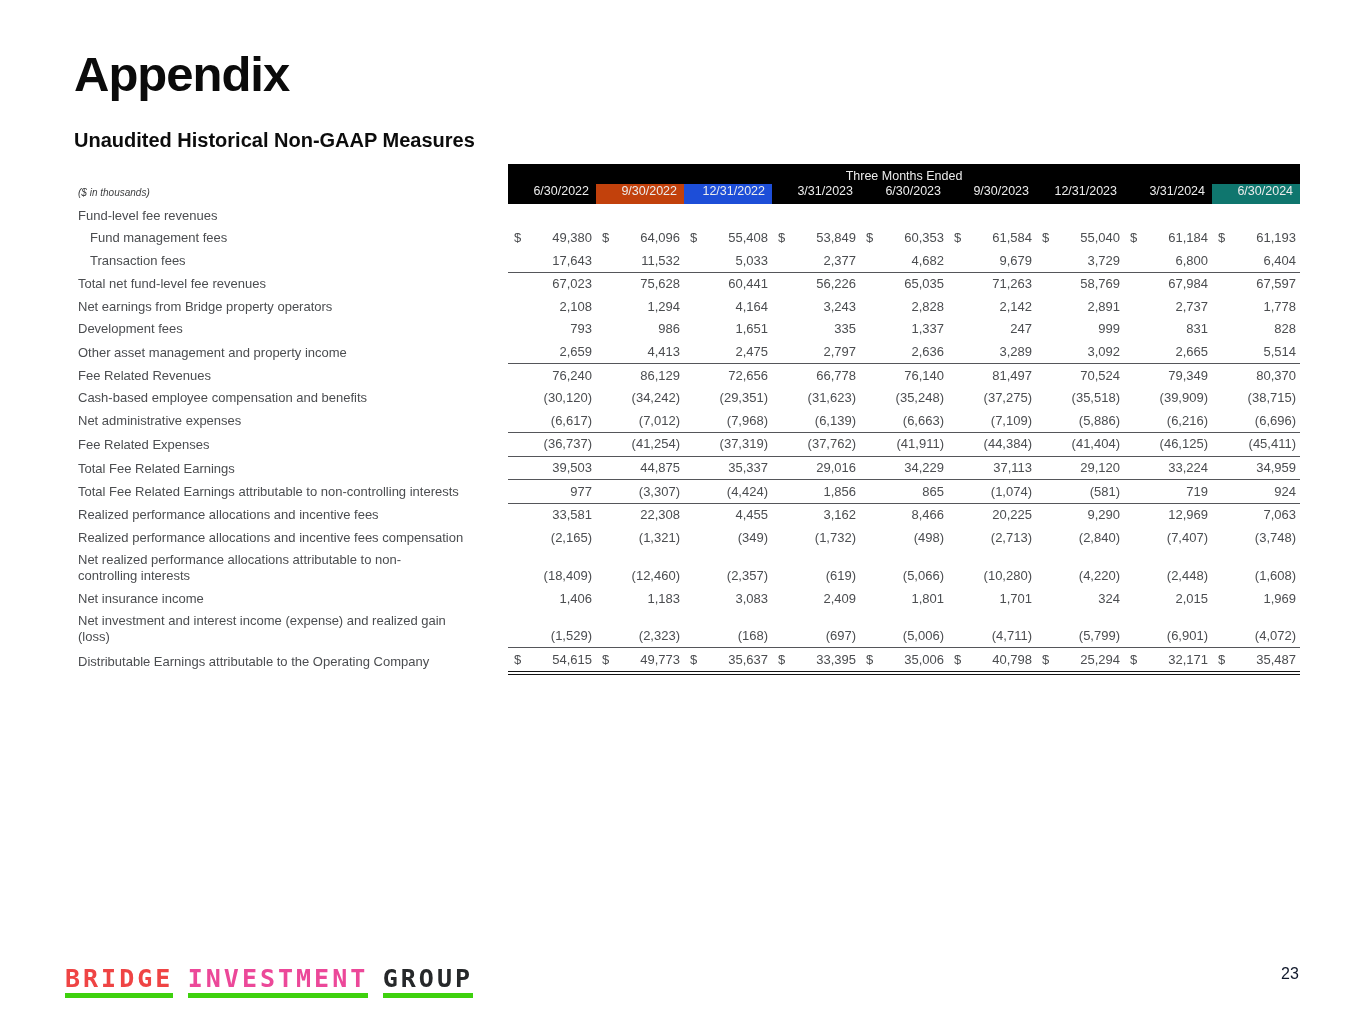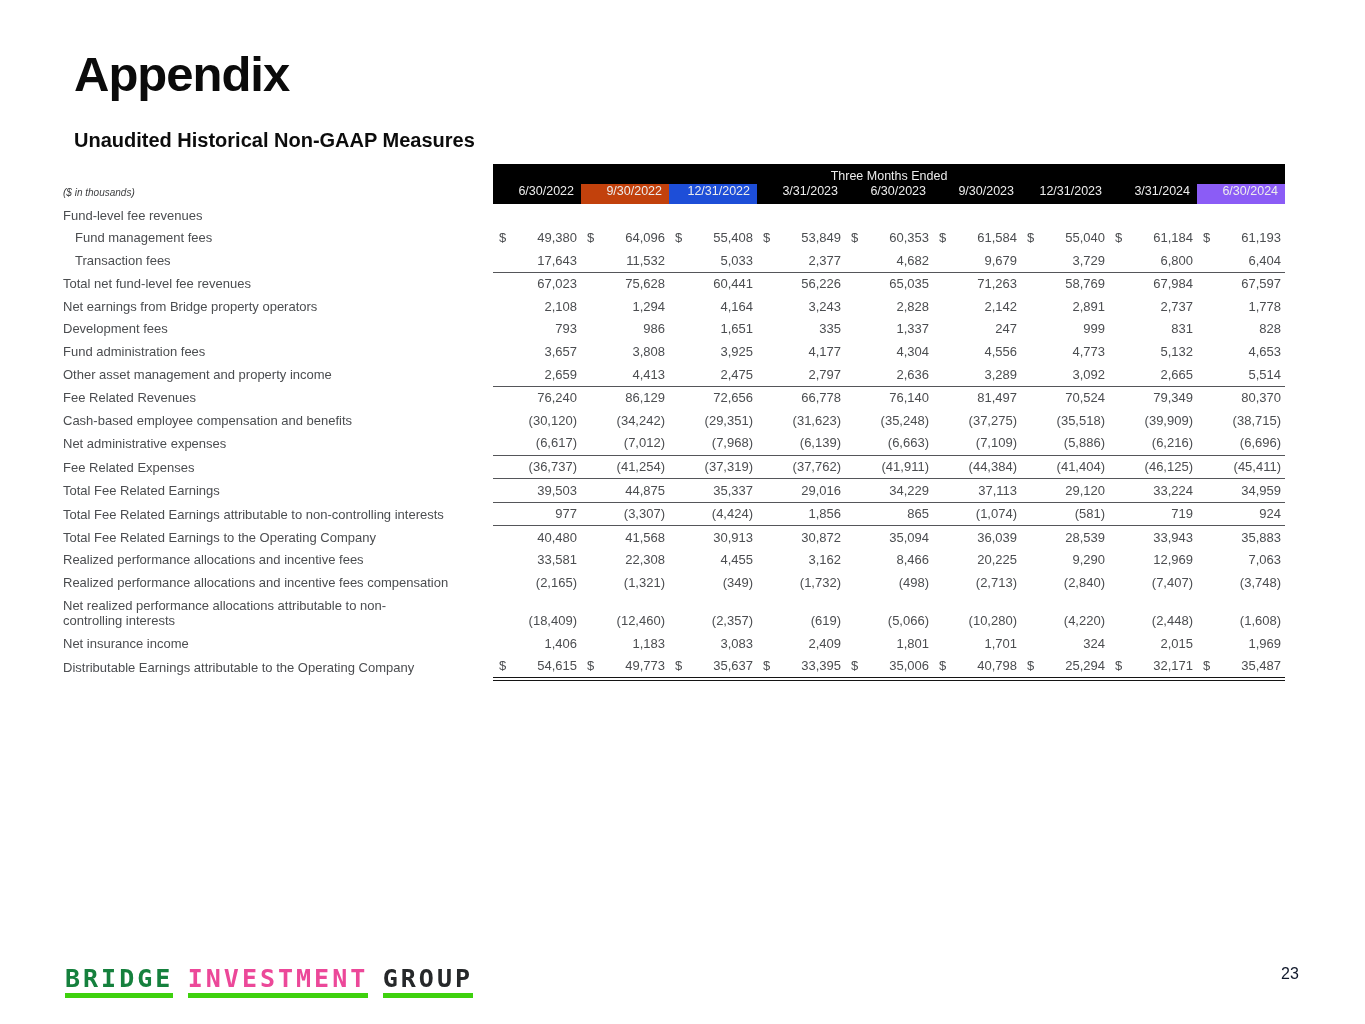--- a/index.html
+++ b/index.html
@@ -10,21 +10,21 @@
   }
   .title {
     position:absolute; left:74px; top:46px; font-size:49px; font-weight:700;
     color:#0b0b0b; letter-spacing:-1px;
   }
   .subtitle {
     position:absolute; left:74px; top:129px; font-size:20px; font-weight:700;
     color:#0c0c0c;
   }
   table.fin {
-    position:absolute; left:62px; top:164px; width:1223px;
+    position:absolute; left:77px; top:164px; width:1223px;
     border-collapse:collapse; table-layout:fixed;
   }
   col.c-lbl { width:431px; }
   col.c-val { width:88px; }
   th.band { background:#000000; color:#ececec; font-weight:400; }
   th.group { text-align:center; font-size:12.5px; padding:5px 0 1px 0; }
   th.date  { text-align:right; font-size:12.5px; padding:0 7px 6px 8px; vertical-align:bottom; white-space:nowrap; }
   th.lbl-h { background:#ffffff; }
   th.units {
     text-align:left; font-style:italic; font-weight:400; font-size:10px;
@@ -81,21 +81,21 @@
       <th class="lbl-h units">($ in thousands)</th>
 
     <th class="band date" style="background-color: rgb(0, 0, 0);">6/30/2022</th>
         <th class="band date" style="background-color: #c2410c;">9/30/2022</th>
         <th class="band date" style="background-color: #1d4ed8;">12/31/2022</th>
         <th class="band date" style="background-color: rgb(0, 0, 0);">3/31/2023</th>
         <th class="band date" style="background-color: rgb(0, 0, 0);">6/30/2023</th>
         <th class="band date" style="background-color: rgb(0, 0, 0);">9/30/2023</th>
         <th class="band date" style="background-color: rgb(0, 0, 0);">12/31/2023</th>
         <th class="band date" style="background-color: rgb(0, 0, 0);">3/31/2024</th>
-        <th class="band date" style="background-color: #8b5cf6;">6/30/2024</th>
+        <th class="band date" style="background-color: #0f766e;">6/30/2024</th>
       </tr>
   </thead>
   <tbody id="table-body">
 
   <tr>
         <td class="lbl">Fund-level fee revenues</td>
         <td class="val"></td>
         <td class="val"></td>
         <td class="val"></td>
         <td class="val"></td>
@@ -158,32 +158,20 @@
         <td class="val">793</td>
         <td class="val">986</td>
         <td class="val">1,651</td>
         <td class="val">335</td>
         <td class="val">1,337</td>
         <td class="val">247</td>
         <td class="val">999</td>
         <td class="val">831</td>
         <td class="val">828</td>
       </tr>
-      <tr>
-        <td class="lbl">Fund administration fees</td>
-        <td class="val">3,657</td>
-        <td class="val">3,808</td>
-        <td class="val">3,925</td>
-        <td class="val">4,177</td>
-        <td class="val">4,304</td>
-        <td class="val">4,556</td>
-        <td class="val">4,773</td>
-        <td class="val">5,132</td>
-        <td class="val">4,653</td>
-      </tr>
       <tr class="rule-below">
         <td class="lbl">Other asset management and property income</td>
         <td class="val">2,659</td>
         <td class="val">4,413</td>
         <td class="val">2,475</td>
         <td class="val">2,797</td>
         <td class="val">2,636</td>
         <td class="val">3,289</td>
         <td class="val">3,092</td>
         <td class="val">2,665</td>
@@ -253,32 +241,20 @@
         <td class="lbl">Total Fee Related Earnings attributable to non-controlling interests</td>
         <td class="val">977</td>
         <td class="val">(3,307)</td>
         <td class="val">(4,424)</td>
         <td class="val">1,856</td>
         <td class="val">865</td>
         <td class="val">(1,074)</td>
         <td class="val">(581)</td>
         <td class="val">719</td>
         <td class="val">924</td>
-      </tr>
-      <tr>
-        <td class="lbl">Total Fee Related Earnings to the Operating Company</td>
-        <td class="val">40,480</td>
-        <td class="val">41,568</td>
-        <td class="val">30,913</td>
-        <td class="val">30,872</td>
-        <td class="val">35,094</td>
-        <td class="val">36,039</td>
-        <td class="val">28,539</td>
-        <td class="val">33,943</td>
-        <td class="val">35,883</td>
       </tr>
       <tr>
         <td class="lbl">Realized performance allocations and incentive fees</td>
         <td class="val">33,581</td>
         <td class="val">22,308</td>
         <td class="val">4,455</td>
         <td class="val">3,162</td>
         <td class="val">8,466</td>
         <td class="val">20,225</td>
         <td class="val">9,290</td>
@@ -315,34 +291,47 @@
         <td class="val">1,406</td>
         <td class="val">1,183</td>
         <td class="val">3,083</td>
         <td class="val">2,409</td>
         <td class="val">1,801</td>
         <td class="val">1,701</td>
         <td class="val">324</td>
         <td class="val">2,015</td>
         <td class="val">1,969</td>
       </tr>
+      <tr class="rule-below">
+        <td class="lbl wrap">Net investment and interest income (expense) and realized gain
+(loss)</td>
+        <td class="val">(1,529)</td>
+        <td class="val">(2,323)</td>
+        <td class="val">(168)</td>
+        <td class="val">(697)</td>
+        <td class="val">(5,006)</td>
+        <td class="val">(4,711)</td>
+        <td class="val">(5,799)</td>
+        <td class="val">(6,901)</td>
+        <td class="val">(4,072)</td>
+      </tr>
       <tr class="double-below">
         <td class="lbl">Distributable Earnings attributable to the Operating Company</td>
         <td class="val"><span class="cur">$</span>54,615</td>
         <td class="val"><span class="cur">$</span>49,773</td>
         <td class="val"><span class="cur">$</span>35,637</td>
         <td class="val"><span class="cur">$</span>33,395</td>
         <td class="val"><span class="cur">$</span>35,006</td>
         <td class="val"><span class="cur">$</span>40,798</td>
         <td class="val"><span class="cur">$</span>25,294</td>
         <td class="val"><span class="cur">$</span>32,171</td>
         <td class="val"><span class="cur">$</span>35,487</td>
       </tr>
     </tbody>
 </table>
 
 <div class="logo">
-  <span class="logo-word" style="border-bottom-color: rgb(62, 209, 14); color: #15803d;">BRIDGE</span>
+  <span class="logo-word" style="border-bottom-color: rgb(62, 209, 14); color: #ef4444;">BRIDGE</span>
   <span class="logo-word" style="border-bottom-color: rgb(62, 209, 14); color: #ec4899; text-align: center;">INVESTMENT</span>
   <span class="logo-word" style="border-bottom-color: rgb(62, 209, 14); color: rgb(38, 40, 42);">GROUP</span>
 </div>
 
 <div class="page-number">23</div>
 
 </body></html>

